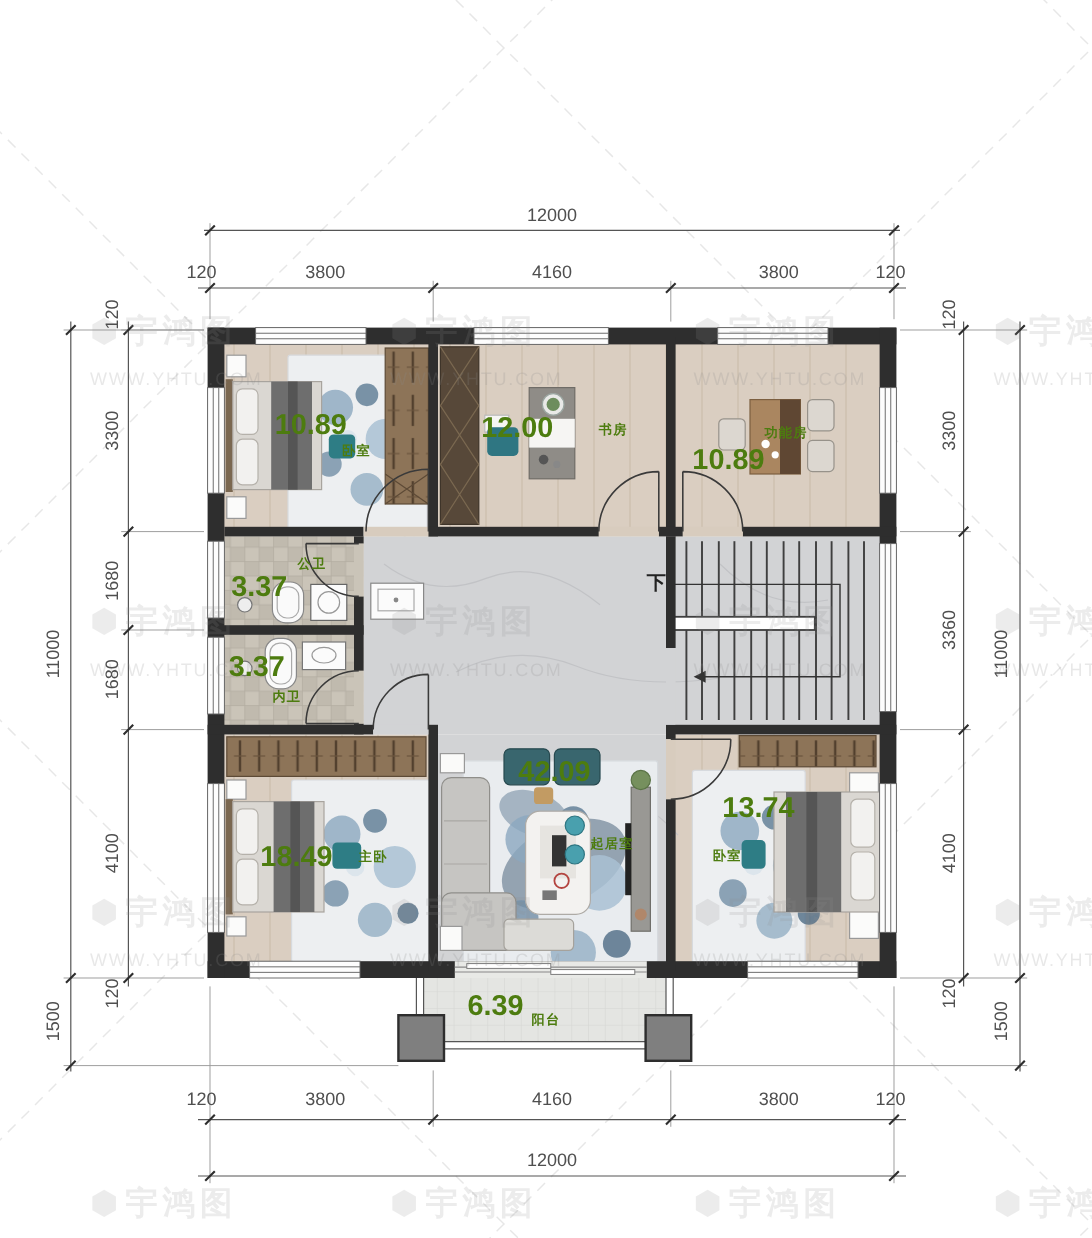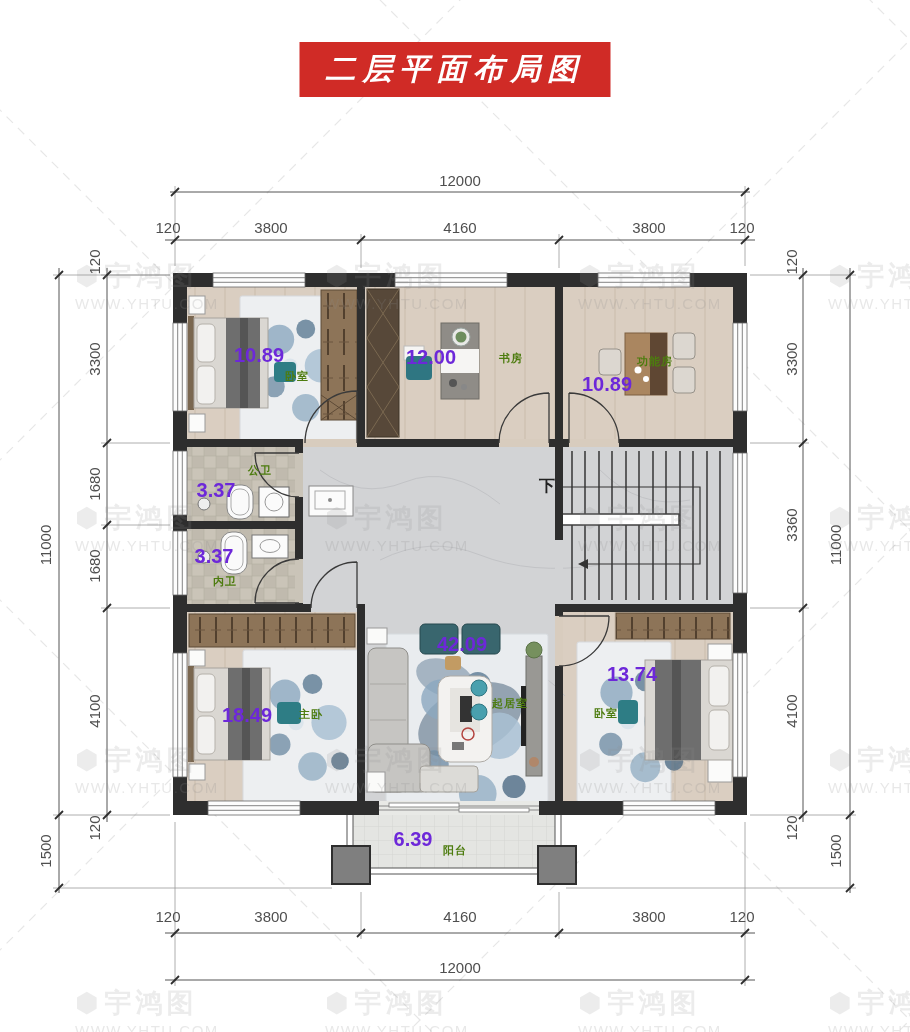--- a/index.html
+++ b/index.html
@@ -10,28 +10,28 @@
   .title-banner{position:absolute;left:50%;top:42px;transform:translateX(-50%);
     background:#d02b26;color:#fff;font-family:"DejaVu Serif",serif;font-style:italic;
     font-weight:bold;font-size:30px;letter-spacing:7px;padding:7px 26px;white-space:nowrap;}
   .subtitle{position:absolute;left:0;top:96px;width:100%;text-align:center;color:#4a4a4a;
     font-size:27px;letter-spacing:3px;white-space:nowrap;}
   
   .wm{position:absolute;color:rgba(140,140,140,0.17);white-space:nowrap;pointer-events:none;}
   .wm-row{display:flex;align-items:center;gap:6px;}
   .wm-icon{font-size:27px;line-height:1;}
   .wm-brand{font-size:27px;font-weight:bold;letter-spacing:4px;}
-  .wm-url{font-size:15px;font-weight:normal;letter-spacing:1.5px;color:rgba(140,140,140,0.2);margin-top:1px;}
+  .wm-url{font-size:15px;font-weight:normal;letter-spacing:1.5px;color:rgba(140,140,140,0.2);margin-top:14px;}
   
   .dim{position:absolute;transform:translate(-50%,-50%);font-size:15px;color:#4f4f4f;
     letter-spacing:0;white-space:nowrap;transform-origin:center;}
   .dimv{transform:translate(-50%,-50%) rotate(-90deg);}
   
-  .area{position:absolute;transform:translate(-50%,-50%);font-size:20px;font-weight:600;
-    color:#6d28d9;white-space:nowrap;}
+  .area{position:absolute;transform:translate(-50%,-50%);font-size:24px;font-weight:600;
+    color:#4d7c0f;white-space:nowrap;}
   .rname{position:absolute;transform:translate(-50%,-50%);font-size:11px;font-weight:bold;
     color:#4d7c0f;white-space:nowrap;letter-spacing:1px;}
   .stair-down{position:absolute;transform:translate(-50%,-50%);font-size:16px;font-weight:bold;color:#222;}
 </style>
 </head>
 <body>
 
 <div id="stage">
 
 <svg width="910" height="1032" viewBox="0 0 910 1032">
@@ -328,21 +328,20 @@
       <path d="M103 279 L111 271 M103 447 L111 439 M103 529 L111 521 M103 612 L111 604 M103 819 L111 811"></path>
       <path d="M55 279 L63 271 M55 819 L63 811 M55 892 L63 884"></path>
       <path d="M799 279 L807 271 M799 447 L807 439 M799 612 L807 604 M799 819 L807 811"></path>
       <path d="M846 279 L854 271 M846 819 L854 811 M846 892 L854 884"></path>
       <path d="M171 937 L179 929 M357 937 L365 929 M555 937 L563 929 M741 937 L749 929"></path>
       <path d="M171 984 L179 976 M741 984 L749 976"></path>
     </g>
   </g>
 </svg>
 
-<div class="title-banner">二层平面布局图</div>
 
 <div class="wm" style="left:75px;top:258px">
       <div class="wm-row">
         <span class="wm-icon">⬢</span>
         <span class="wm-brand">宇鸿图</span>
       </div>
       <div class="wm-url">WWW.YHTU.COM</div>
     </div>
 <div class="wm" style="left:325px;top:258px">
       <div class="wm-row">
@@ -452,21 +451,21 @@
 
 <div class="area" style="left:259px;top:355px">10.89</div>
 <div class="rname" style="left:297px;top:376px">卧室</div>
 <div class="area" style="left:431px;top:357px">12.00</div>
 <div class="rname" style="left:511px;top:358px">书房</div>
 <div class="area" style="left:607px;top:384px">10.89</div>
 <div class="rname" style="left:655px;top:361px">功能房</div>
 <div class="area" style="left:216px;top:490px">3.37</div>
 <div class="rname" style="left:260px;top:470px">公卫</div>
 <div class="area" style="left:214px;top:556px">3.37</div>
-<div class="rname" style="left:225px;top:581px">内卫</div>
+<div class="rname" style="left:239px;top:581px">内卫</div>
 <div class="area" style="left:247px;top:715px">18.49</div>
 <div class="rname" style="left:311px;top:714px">主卧</div>
 <div class="area" style="left:462px;top:644px">42.09</div>
 <div class="rname" style="left:510px;top:703px">起居室</div>
 <div class="area" style="left:632px;top:674px">13.74</div>
 <div class="rname" style="left:606px;top:713px">卧室</div>
 <div class="area" style="left:413px;top:839px">6.39</div>
 <div class="rname" style="left:455px;top:850px">阳台</div>
 <div class="stair-down" style="left:547px;top:486px">下</div>
 

